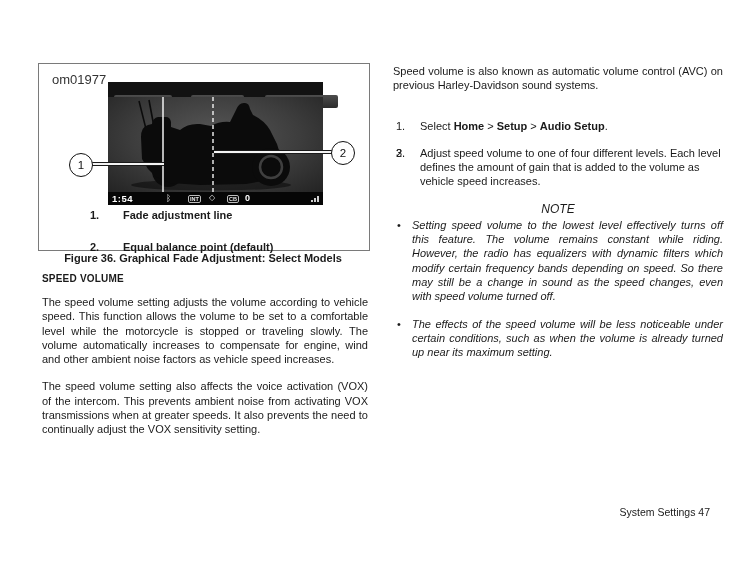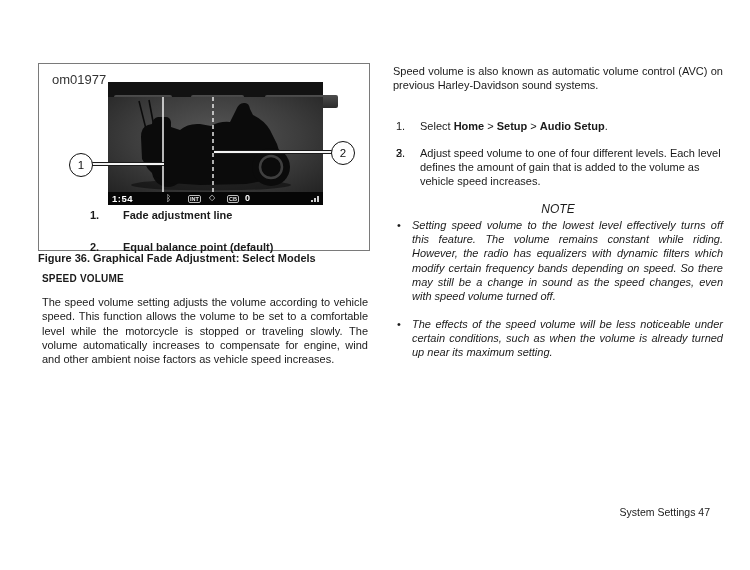--- a/index.html
+++ b/index.html
@@ -59,21 +59,21 @@
   .leader-1 { left:52px; top:98px; width:73px; }
   .leader-2 { left:175px; top:86px; width:118px; }
 
   .legend-row { position:absolute; left:51px; font-size:11px; font-weight:bold; white-space:nowrap; }
   .legend-row .lnum { display:inline-block; width:33px; }
   .legend-1 { top:145px; }
   .legend-2 { top:159px;margin-top:18px; }
 
   .fig-caption {
     position:absolute; left:38px; top:252px; width:330px;
-    text-align:left; font-size:11px; font-weight:bold;
+    text-align:center; font-size:11px; font-weight:bold;
   }
 
   
   .left-col { position:absolute; left:42px; top:273px; width:326px; }
   .section-heading { margin:0 0 11px 0; font-size:10px; font-weight:bold; letter-spacing:0.2px; }
   .body-p { margin:0 0 13px 0; font-size:11px; line-height:14.3px; text-align:justify; }
 
   
   .right-col { position:absolute; left:393px; top:64px; width:330px; }
   .right-col .body-p { margin-bottom:26px; }
@@ -156,20 +156,21 @@
     <div class="legend-row legend-2">
       <span class="lnum">2.</span><span>Equal balance point (default)</span>
     </div>
   </div>
 
   <div class="fig-caption">Figure 36. Graphical Fade Adjustment: Select Models</div>
 
   <div class="left-col">
     <h2 class="section-heading">SPEED VOLUME</h2>
     <p class="body-p">The speed volume setting adjusts the volume according to vehicle speed. This function allows the volume to be set to a comfortable level while the motorcycle is stopped or traveling slowly. The volume automatically increases to compensate for engine, wind and other ambient noise factors as vehicle speed increases.</p>
+    <p class="body-p">The speed volume setting also affects the voice activation (VOX) of the intercom. This prevents ambient noise from activating VOX transmissions when at greater speeds. It also prevents the need to continually adjust the VOX sensitivity setting.</p>
   </div>
 
   <div class="right-col">
     <p class="body-p">Speed volume is also known as automatic volume control (AVC) on previous Harley-Davidson sound systems.</p>
 
     <div class="step">
       <span class="step-num">1.</span>
       <span><span>Select </span><span class="b">Home</span><span> &gt; </span><span class="b">Setup</span><span> &gt; </span><span class="b">Audio Setup</span><span>.</span></span>
     </div>
     <div class="step">

